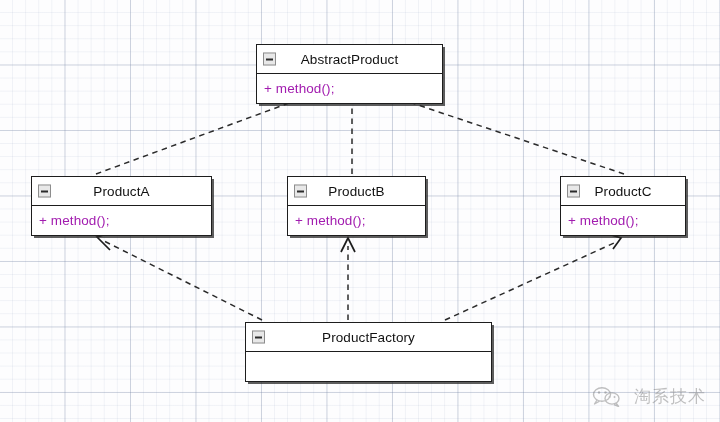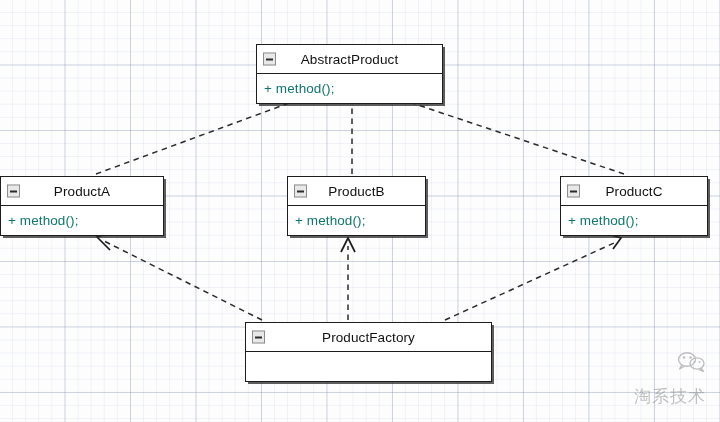--- a/index.html
+++ b/index.html
@@ -81,37 +81,36 @@
   .uml-members {
     height: 29px;
     display: flex;
     align-items: center;
     padding-left: 7px;
     background: #ffffff;
     overflow: hidden;
   }
   .member-text {
     font-size: 13.5px;
-    color: #0f766e;
+    color: #a21caf;
     white-space: nowrap;
     letter-spacing: 0.1px;
   }
 
   
   #watermark {
     position: absolute;
     right: 14px;
     bottom: 14px;
     display: flex;
-    align-items: flex-end;
+    align-items: flex-start;
     gap: 13px;
     opacity: 0.42;
     z-index: 8;
     user-select: none;
-    flex-direction: column;
   }
   #watermark .wm-text {
     font-family: "DejaVu Sans", sans-serif;
     font-size: 17px;
     color: #6c6c6c;
     letter-spacing: 1px;
   }
 </style>
 </head>
 <body>
@@ -154,41 +153,41 @@
   <div class="uml-class" style="left:256px; top:18px; width:187px; height:60px;margin-top:26px;">
     <div class="uml-header">
       <span class="collapse-icon"></span>
       <span class="class-name">AbstractProduct</span>
     </div>
     <div class="uml-members">
       <span class="member-text">+ method();</span>
     </div>
   </div>
 
-  <div class="uml-class" style="left:0; top:176px; width:164px; height:60px;">
+  <div class="uml-class" style="left:31px; top:176px; width:181px; height:60px;">
     <div class="uml-header">
       <span class="collapse-icon"></span>
       <span class="class-name">ProductA</span>
     </div>
     <div class="uml-members">
       <span class="member-text">+ method();</span>
     </div>
   </div>
 
   <div class="uml-class" style="left:276px; top:176px; width:139px; height:60px;margin-left:11px;">
     <div class="uml-header">
       <span class="collapse-icon"></span>
       <span class="class-name">ProductB</span>
     </div>
     <div class="uml-members">
       <span class="member-text">+ method();</span>
     </div>
   </div>
 
-  <div class="uml-class" style="left:560px; top:176px; width:148px; height:60px;">
+  <div class="uml-class" style="left:560px; top:176px; width:126px; height:60px;">
     <div class="uml-header">
       <span class="collapse-icon"></span>
       <span class="class-name">ProductC</span>
     </div>
     <div class="uml-members">
       <span class="member-text">+ method();</span>
     </div>
   </div>
 
   <div class="uml-class" style="left:245px; top:322px; width:247px; height:60px;">

